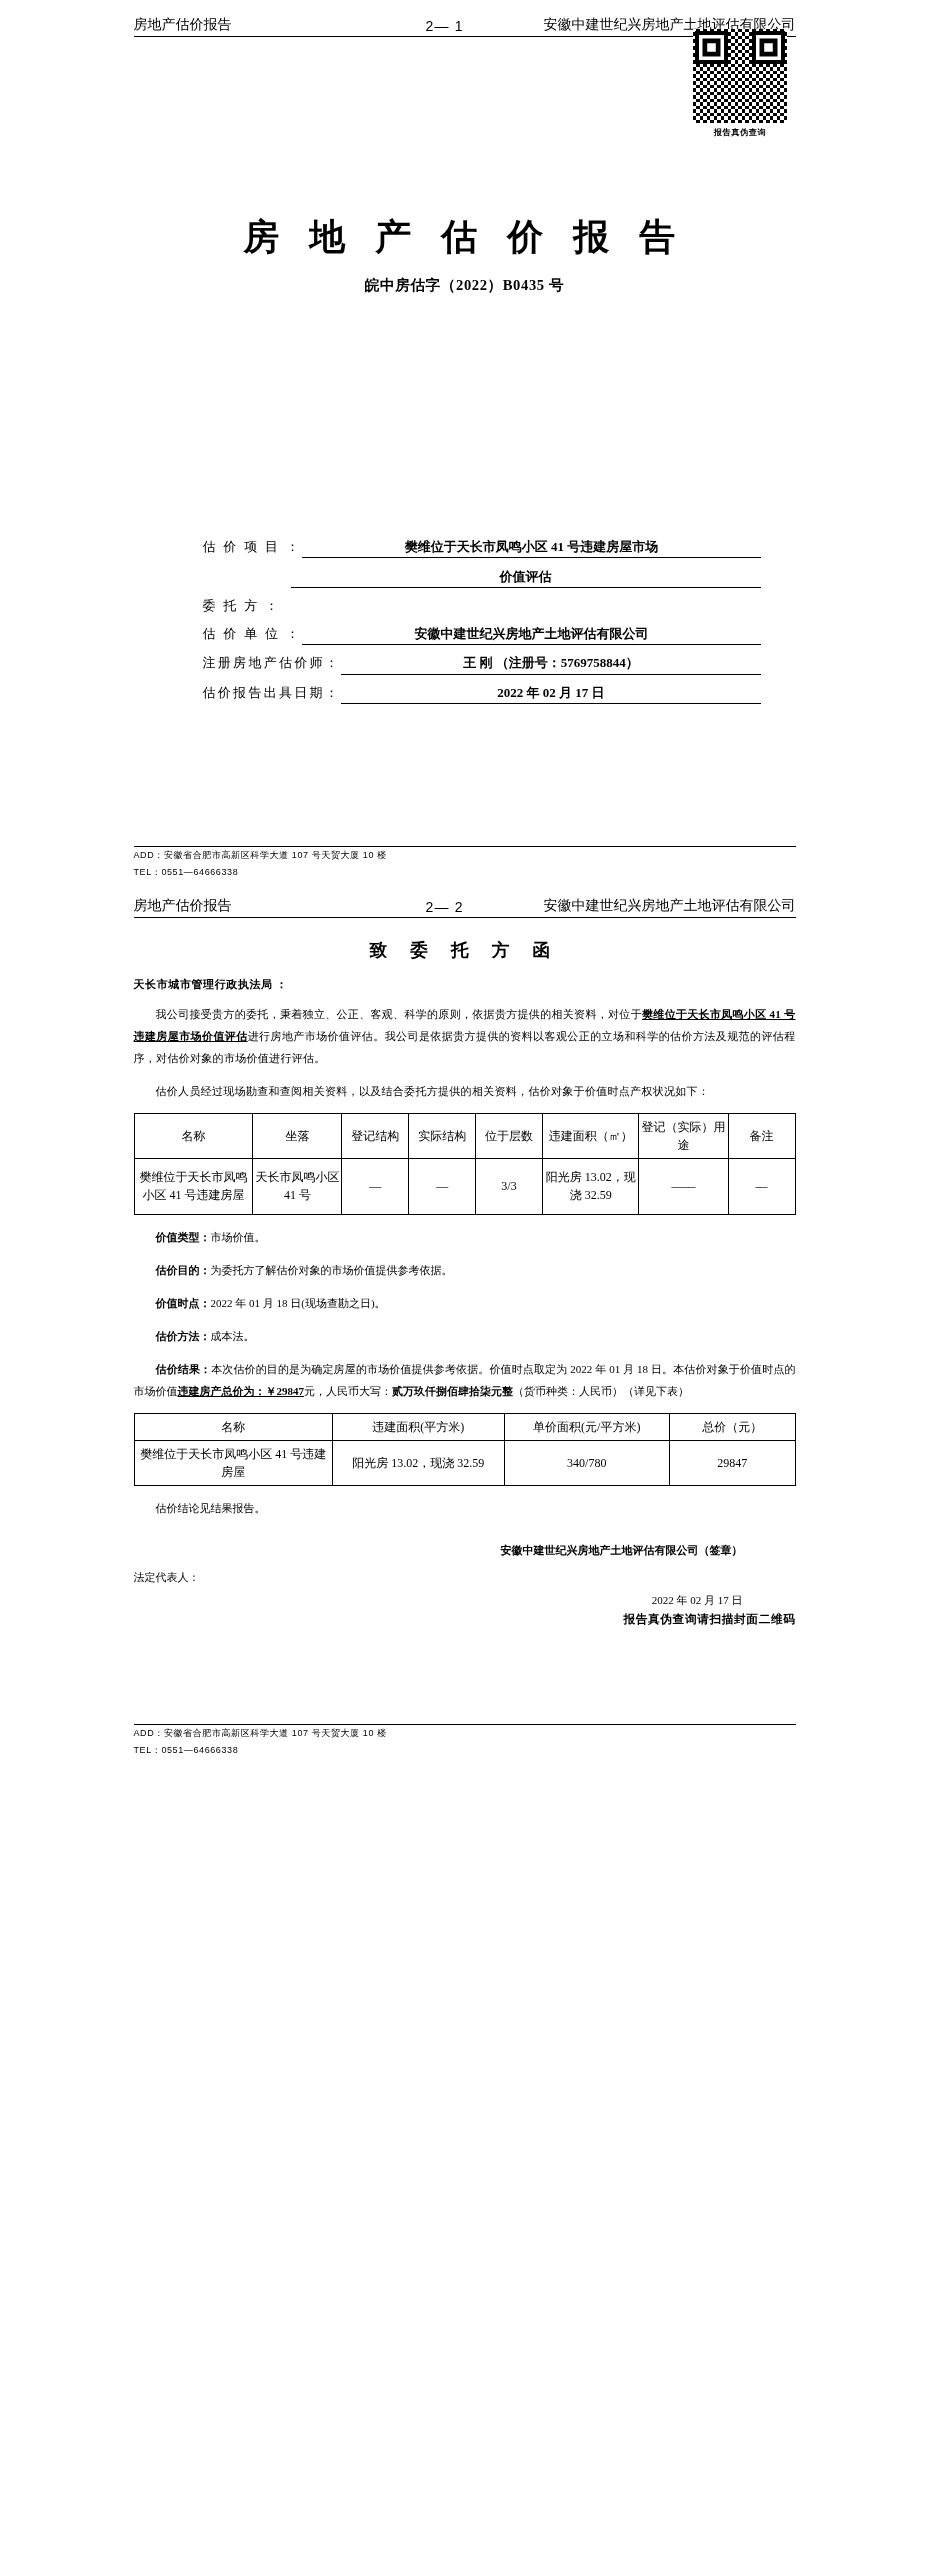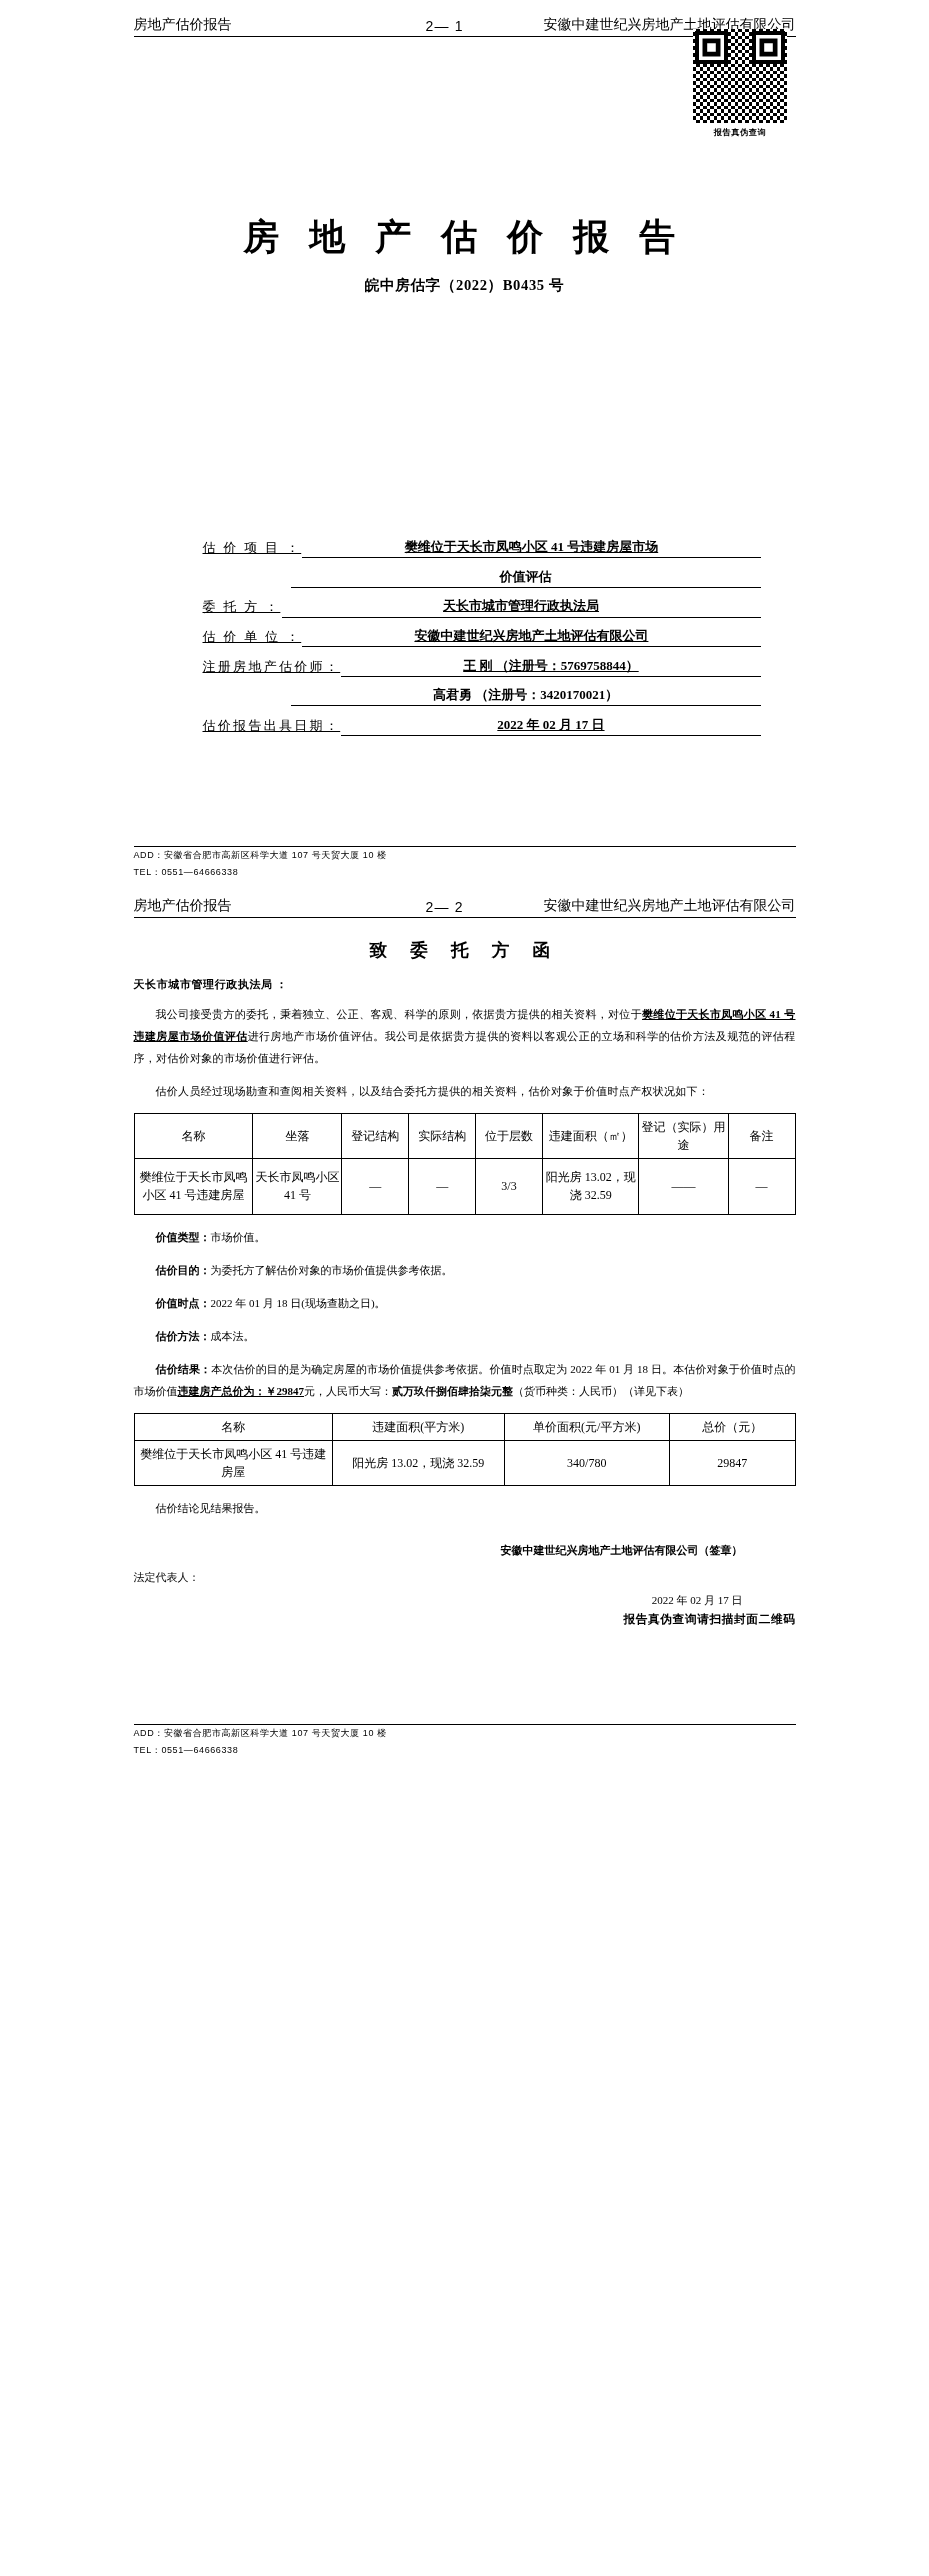--- a/index.html
+++ b/index.html
@@ -102,23 +102,22 @@
     margin-top: 14px;
     letter-spacing: 0.6px;
   }
   .fields {
     margin-top: 243px;
     padding-left: 69px;
     font-size: 13px;
   }
   .field-row {
     display: flex;
-    align-items: center;
+    align-items: flex-start;
     margin-bottom: 9.4px;
-    text-decoration: underline;
   }
   .field-label {
     white-space: nowrap;
     font-size: 13px;
     letter-spacing: 2.3px;
   }
   .field-value {
     flex: 1;
     border-bottom: 0.8px solid #000;
     text-align: center;
@@ -251,36 +250,32 @@
         <div class="field-label">估 价 项 目 ：</div>
         <div class="field-value">樊维位于天长市凤鸣小区 41 号违建房屋市场</div>
       </div>
 
       <div class="field-sub">
         <div class="field-value">价值评估</div>
       </div>
 
       <div class="field-row">
         <div class="field-label">委 托 方 ：</div>
-        <div class="field-value">天长市城市管理行政执法局</div>
       </div>
 
       <div class="field-row">
         <div class="field-label">估 价 单 位 ：</div>
         <div class="field-value">安徽中建世纪兴房地产土地评估有限公司</div>
       </div>
 
       <div class="field-row">
         <div class="field-label">注册房地产估价师：</div>
         <div class="field-value">王 刚 （注册号：5769758844）</div>
       </div>
 
-      <div class="field-sub">
-        <div class="field-value">高君勇 （注册号：3420170021）</div>
-      </div>
 
       <div class="field-row">
         <div class="field-label">估价报告出具日期：</div>
         <div class="field-value">2022 年 02 月 17 日</div>
       </div>
 
     </div>
 
     <div class="cover-footer">
       <div class="footer-block">

